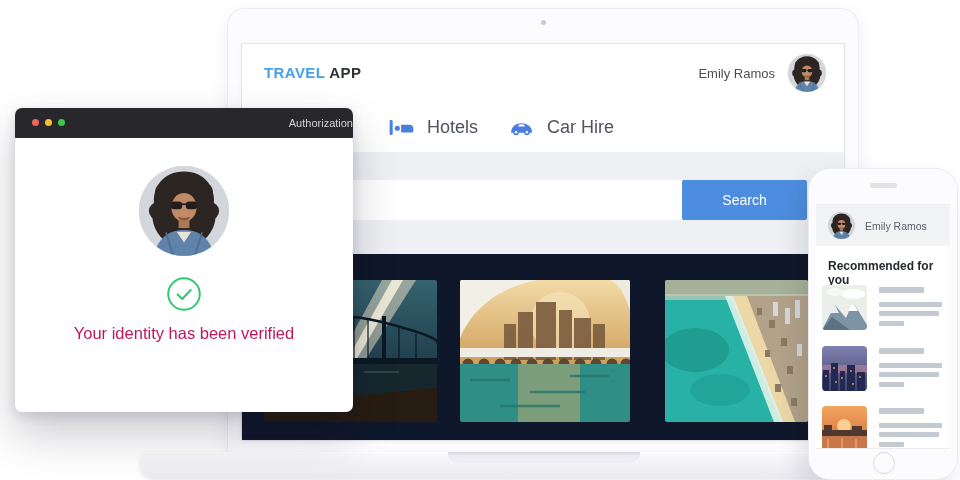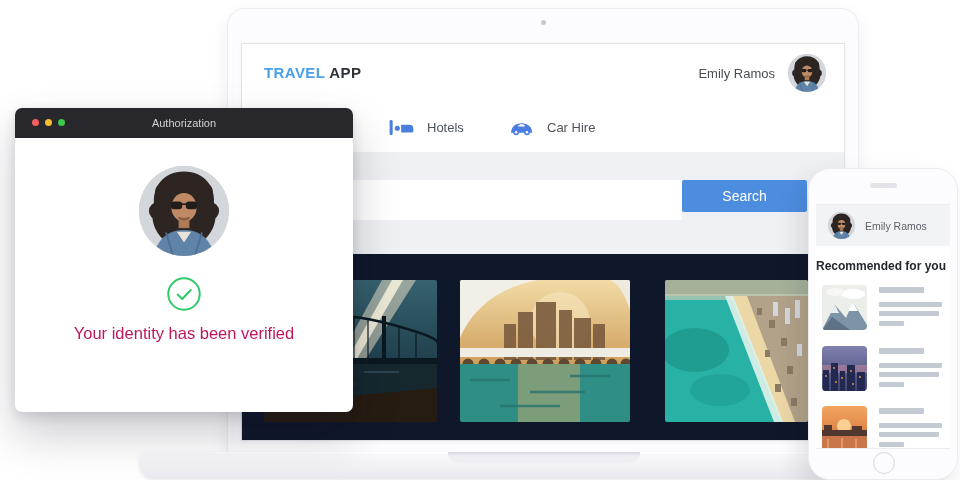--- a/index.html
+++ b/index.html
@@ -40,31 +40,31 @@
   .user-name { font-size:13px; color:#4a4e54; }
   .avatar { border-radius:50%; overflow:hidden; display:block; background:#d7dadc; }
   .avatar svg { display:block; width:100%; height:100%; }
   .av-38 { width:38px; height:38px; }
   .av-90 { width:90px; height:90px; }
   .av-27 { width:27px; height:27px; }
 
   .app-nav { position:absolute; left:0; top:58px; width:100%; height:50px; background:#fff; }
   .nav-item { position:absolute; top:0; height:50px; display:flex; align-items:center; gap:13px; cursor:pointer; }
   .nav-item .ico { display:flex; align-items:center; }
-  .nav-label { font-size:13px; color:#4f545a; }
+  .nav-label { font-size:18px; color:#4f545a; }
   .nav-hotels { left:147px; }
   .nav-carhire { left:267px; }
 
   .search-section { position:absolute; left:0; top:108px; width:100%; height:102px; background:#eef0f3; }
   .search-input {
     position:absolute; left:22px; top:28px; width:418px; height:40px;
     background:#fff; border:none; outline:none; font-size:14px; color:#3c4147; padding:0 14px;
   }
   .search-button {
-    position:absolute; left:440px; top:28px; width:125px; height:32px;
+    position:absolute; left:440px; top:28px; width:125px; height:40px;
     background:#4d8de0; color:#fff; border:none; font-size:14px; font-family:inherit;
     border-radius:2px; cursor:pointer;
   }
 
   .gallery { position:absolute; left:0; top:236px; width:100%; height:142px; }
   .g-img { position:absolute; top:0; height:142px; border-radius:2px; overflow:hidden; cursor:pointer; }
   .g-img svg { display:block; width:100%; height:100%; }
   .g1 { left:22px;  width:173px; }
   .g2 { left:218px; width:170px; }
   .g3 { left:423px; width:143px; }
@@ -79,21 +79,21 @@
     position:absolute; left:0; top:0; width:100%; height:30px;
     background:#28282c; border-radius:7px 7px 0 0;
   }
   .traffic-lights { position:absolute; left:17px; top:11px; display:flex; gap:6px; }
   .tl { width:7px; height:7px; border-radius:50%; border:none; padding:0; cursor:pointer; }
   .tl-close { background:#f4615d; }
   .tl-min   { background:#f7bd30; }
   .tl-zoom  { background:#3ac94a; }
   .dialog-title {
     position:absolute; left:0; top:0; width:100%; height:36px; line-height:30px;
-    text-align:center; font-size:11px; color:#d2d3d6;
+    text-align:right; font-size:11px; color:#d2d3d6;
   }
   .dialog-avatar { position:absolute; left:124px; top:58px; }
   .check-badge { position:absolute; left:151px; top:168px; width:36px; height:36px; }
   .dialog-message { position:absolute; left:0; top:216px; width:100%; text-align:center; font-size:16.5px; color:#be185d; }
   .dialog-status  { position:absolute; left:0; top:246px; width:100%; text-align:center; font-size:13px; color:#c2c7cc; }
 
   
   .phone {
     position:absolute; left:808px; top:168px; width:150px; height:312px;
     background:#fcfcfe; border:1px solid #ebebf0; border-radius:22px;
@@ -105,21 +105,21 @@
   }
   .phone-screen {
     position:absolute; left:7px; top:35px; width:134px; height:245px;
     background:#fff; overflow:hidden; border-top:1px solid #ededf1; border-bottom:1px solid #ededf1;
   }
   .phone-header {
     position:absolute; left:0; top:0; width:100%; height:41px; background:#f1f3f5;
     display:flex; align-items:center; gap:10px; padding-left:12px;
   }
   .phone-user-name { font-size:10.5px; color:#5d6269; }
-  .phone-section-title { position:absolute; left:0; top:54px; font-size:12px; font-weight:bold; color:#25282d; }
+  .phone-section-title { position:absolute; left:12px; top:54px; font-size:12px; font-weight:bold; color:#25282d; }
   .rec-item { position:absolute; left:6px; width:122px; height:45px; display:flex; gap:12px; cursor:pointer; }
   .ri-1 { top:80px; } .ri-2 { top:141px; } .ri-3 { top:201px; }
   .thumb { width:45px; height:45px; border-radius:4px; overflow:hidden; flex:none; }
   .thumb svg { display:block; width:100%; height:100%; }
   .lines { padding-top:2px; }
   .bar { background:#c4cad2; border-radius:1px; }
   .bar-title { width:45px; height:6px; margin-bottom:9px; }
   .bar-line1 { width:63px; height:5px; margin-bottom:4px; }
   .bar-line2 { width:60px; height:5px; margin-bottom:5px; }
   .bar-short { width:25px; height:5px; }

